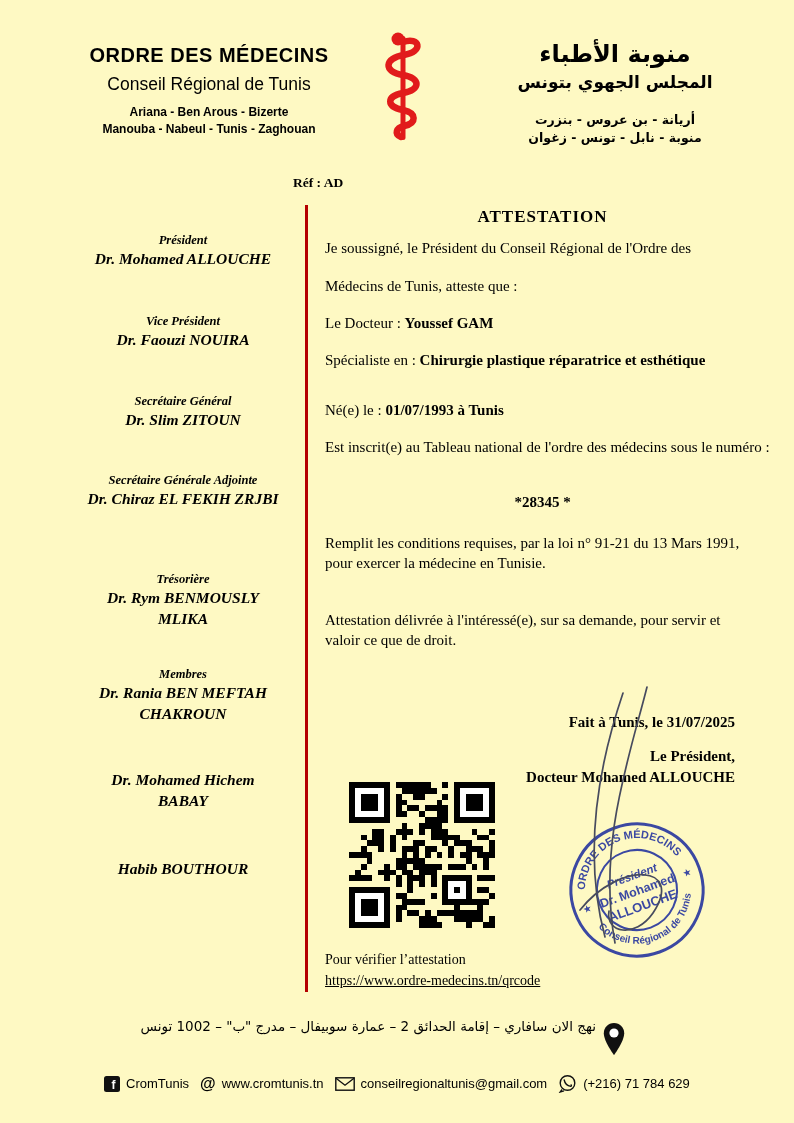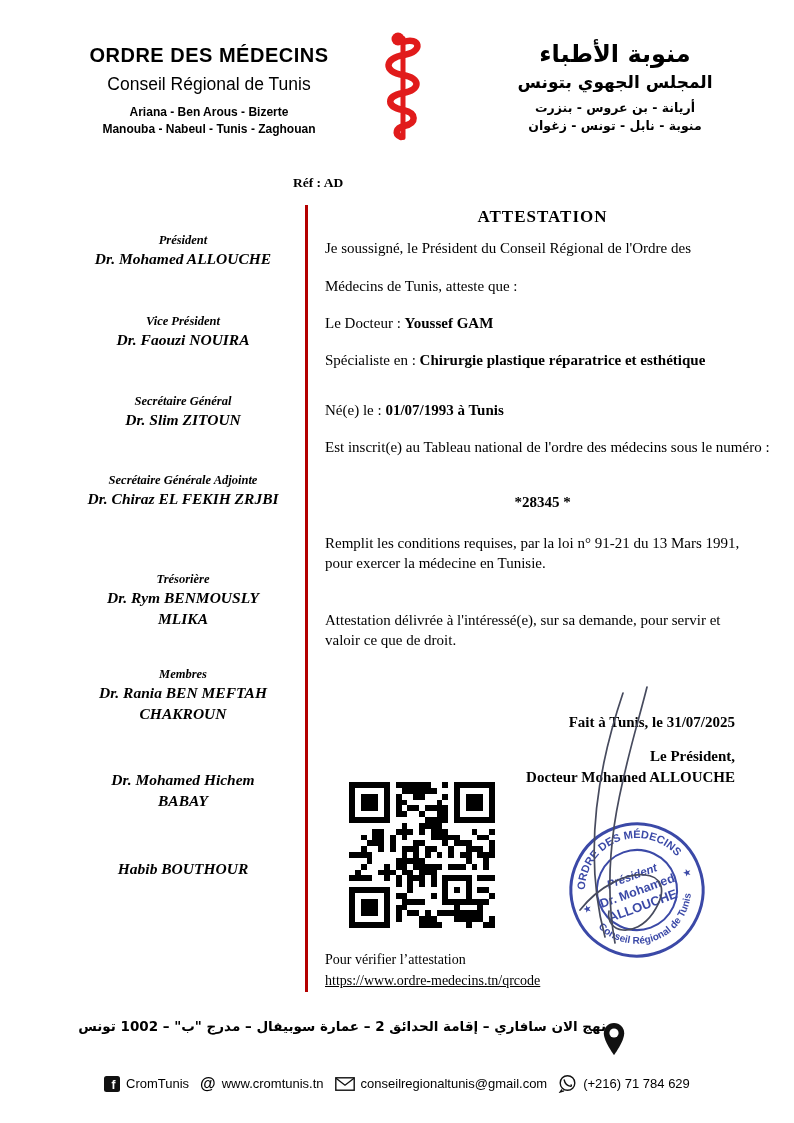--- a/index.html
+++ b/index.html
@@ -1,32 +1,32 @@
 <!DOCTYPE html>
 <html lang="fr"><head>
 <meta charset="utf-8">
 <style>
   html,body{margin:0;padding:0;background:#888;}
   .page{
     position:relative;width:794px;height:1123px;margin:0 auto;
-    background:#ffffff;overflow:hidden;
+    background:#fef9c3;overflow:hidden;
     font-family:"Liberation Serif", serif;color:#000;
   }
   
   .org-fr{position:absolute;left:78px;top:44px;width:262px;text-align:center;
           font-family:"Liberation Sans", sans-serif;}
   .org-fr .t1{font-size:20px;font-weight:bold;letter-spacing:.5px;}
   .org-fr .t2{font-size:17.5px;margin-top:7px;}
   .org-fr .t3{font-size:12px;font-weight:bold;margin-top:9px;line-height:17px;}
   .logo{position:absolute;left:374px;top:26px;width:58px;height:118px;}
   .org-ar{position:absolute;left:470px;top:40px;width:290px;text-align:center;direction:rtl;
           font-family:"DejaVu Sans", sans-serif;}
   .org-ar .t1{font-size:24px;font-weight:bold;}
   .org-ar .t2{font-size:17px;font-weight:bold;margin-top:4px;}
-  .org-ar .t3{font-size:12.5px;font-weight:bold;margin-top:7px;line-height:18px;}
+  .org-ar .t3{font-size:12.5px;font-weight:bold;margin-top:19px;line-height:18px;}
   .ref{position:absolute;left:293px;top:175px;font-size:13.5px;font-weight:bold;}
   
   .redline{position:absolute;left:305px;top:205px;width:3px;height:787px;background:#b40000;}
   
   .officer{position:absolute;left:85px;width:196px;text-align:center;}
   .officer .role{font-size:12.5px;font-style:italic;font-weight:bold;}
   .officer .name{font-size:15.5px;font-weight:bold;font-style:italic;line-height:21px;}
   
   .main-title{position:absolute;left:325px;top:207px;width:435px;text-align:center;
               font-size:17px;font-weight:bold;letter-spacing:1px;}
@@ -35,22 +35,22 @@
   .regnum{position:absolute;left:325px;width:435px;text-align:center;font-size:15px;font-weight:bold;}
   .sign-block{position:absolute;left:325px;top:714px;width:410px;text-align:right;font-weight:bold;font-size:15px;}
   .sign-block .date{margin-bottom:15px;}
   .sign-block .who{line-height:21px;}
   .verify{position:absolute;left:325px;top:949px;font-size:14px;line-height:21px;}
   .verify a{color:#000;}
   .qr{position:absolute;left:349px;top:782px;}
   .stamp{position:absolute;left:550px;top:800px;}
   .signature{position:absolute;left:535px;top:675px;pointer-events:none;}
   
-  .addr-ar{position:absolute;right:188px;top:1018px;direction:rtl;
-           font-family:"DejaVu Sans", sans-serif;font-size:13.5px;font-weight:bold;}
+  .addr-ar{position:absolute;right:198px;top:1018px;direction:rtl;
+           font-family:"DejaVu Sans", sans-serif;font-size:13.5px;font-weight:normal;}
   .pin{position:absolute;left:603px;top:1022px;}
   .addr-fr{position:absolute;left:110px;top:1043px;width:520px;text-align:center;
            font-family:"Liberation Sans", sans-serif;font-size:13px;}
   .social{position:absolute;left:104px;top:1074px;width:600px;display:flex;align-items:center;gap:11px;
           font-family:"Liberation Sans", sans-serif;font-size:13px;}
   .social .item{display:flex;align-items:center;gap:6px;}
   .at{font-size:16px;font-weight:bold;}
 </style>
 </head>
 <body>

